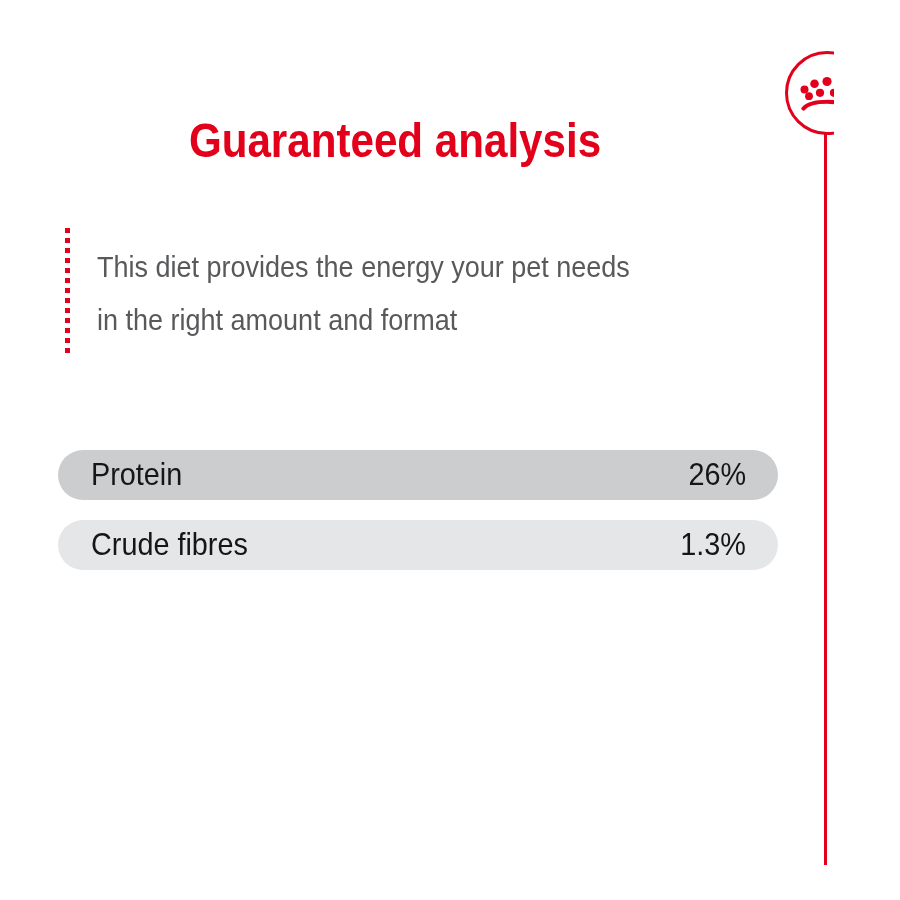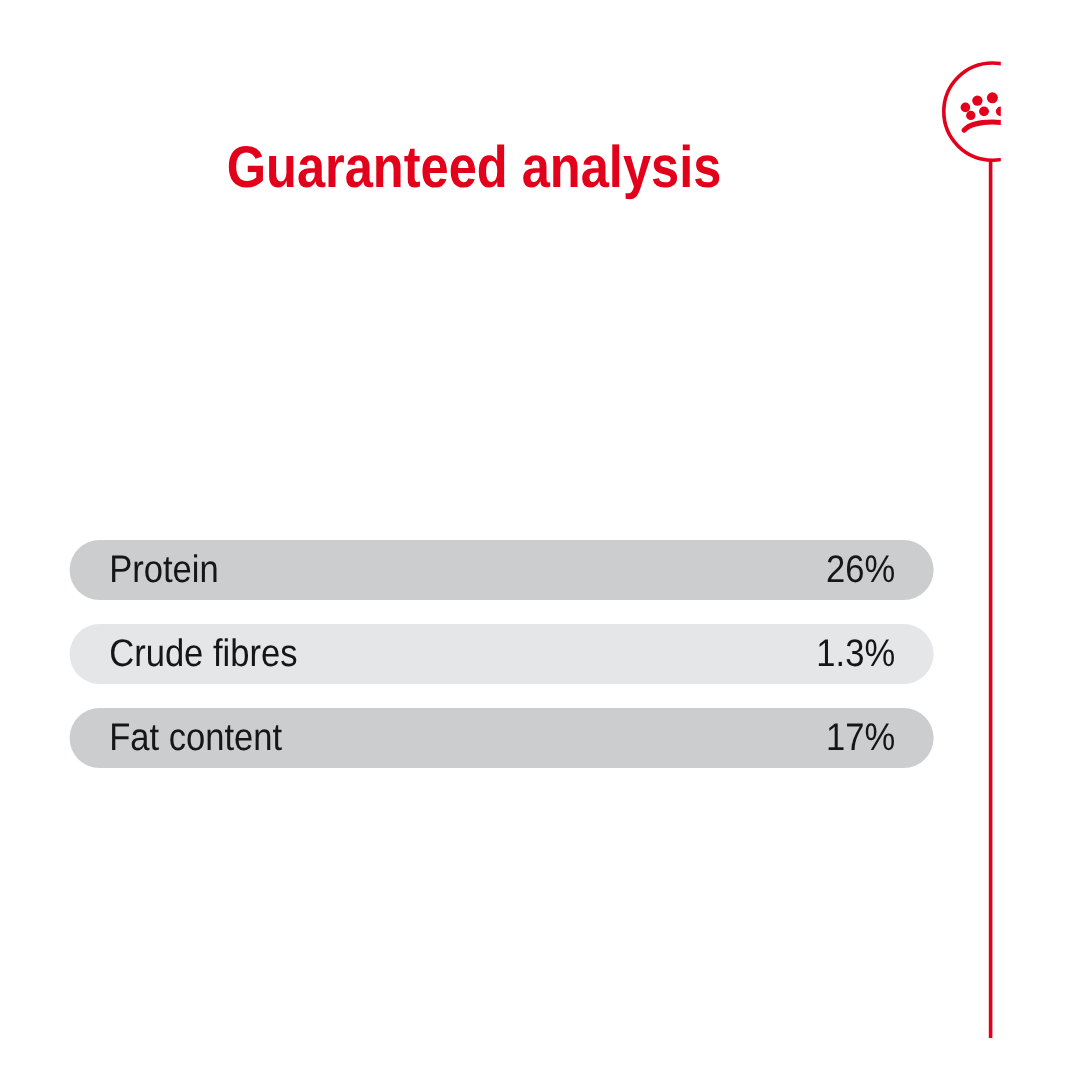--- a/index.html
+++ b/index.html
@@ -148,34 +148,37 @@
         <circle cx="25.0" cy="46.2" r="3.9"></circle>
         <circle cx="61.0" cy="46.2" r="3.9"></circle>
         <path d="M19.5 58.5 C27 49.5, 59 49.5, 66.5 58.5" fill="none" stroke="#e2001a" stroke-width="4.2" stroke-linecap="round"></path>
       </g>
     </svg>
   </div>
   <div id="brand-stem"></div>
 
   <h1 id="page-title">Guaranteed analysis</h1>
 
+  <div id="intro-block">
+    <div id="intro-dotted-rule"></div>
+    <div id="intro-text">
+      <span class="line">This diet provides the energy your pet needs</span>
+      <span class="line">in the right amount and format</span>
+    </div>
+  </div>
 
   <div id="analysis-table">
 
     <div class="analysis-row shade-dark">
       <span class="analysis-label">Protein</span>
       <span class="analysis-value">26%</span>
     </div>
 
     <div class="analysis-row shade-light">
       <span class="analysis-label">Crude fibres</span>
       <span class="analysis-value">1.3%</span>
     </div>
 
-    <div class="analysis-row shade-dark">
-      <span class="analysis-label">Fat content</span>
-      <span class="analysis-value">17%</span>
-    </div>
 
 
   </div>
 
 </div>
 
 </body></html>

